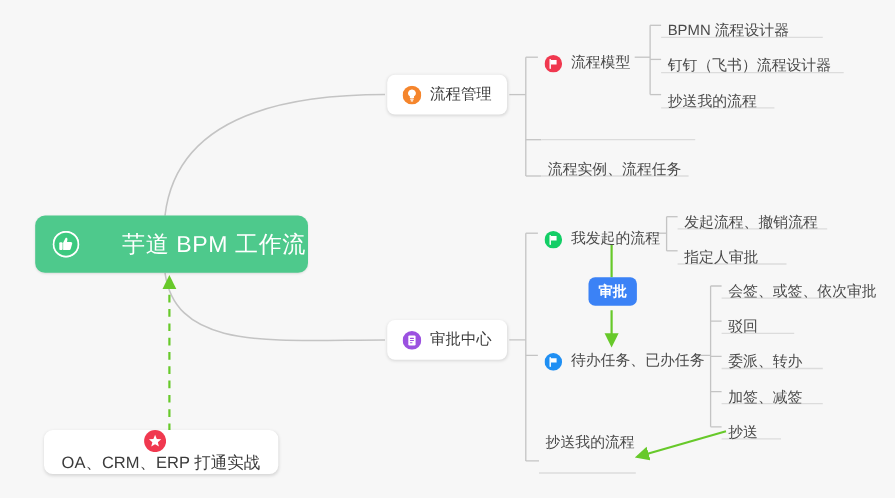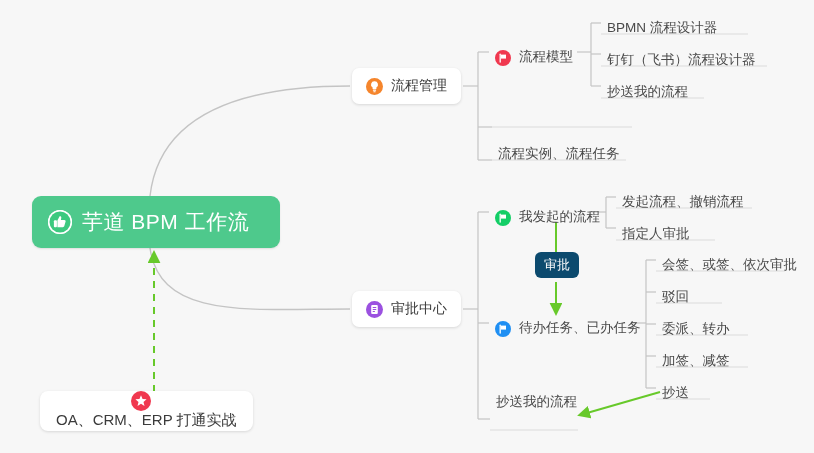--- a/index.html
+++ b/index.html
@@ -14,20 +14,21 @@
   svg.links{position:absolute;left:0;top:0;width:814px;height:453px;pointer-events:none;}
 
   
   .node{position:absolute;display:flex;align-items:center;box-sizing:border-box;}
 
   .root{
     left:32px;top:196px;width:248px;height:52px;
     background:#4ec98c;border-radius:9px;
     padding:0 16px;
     box-shadow:0 1px 2px rgba(0,0,0,.10);
+    gap:29px;
   }
   .root .label{color:#ffffff;font-size:21px;letter-spacing:.5px;white-space:nowrap;}
 
   .branch{
     background:#ffffff;border-radius:7px;height:36px;padding:0 14px;
     box-shadow:0 1px 3px rgba(0,0,0,.13);
   }
   .branch .label{color:#3b3b3b;font-size:14px;white-space:nowrap;}
 
   .leaf{
@@ -44,23 +45,23 @@
   .card .label{color:#3b3b3b;font-size:15px;white-space:nowrap;}
   .ico-white-circle{
     width:24px;height:24px;border-radius:50%;background:#ffffff;
     display:inline-flex;align-items:center;justify-content:center;
     margin-right:10px;flex:0 0 auto;
   }
 
   
   .badge{
     position:absolute;left:535px;top:252px;
-    background:#0c4a6e;border-radius:6px;
+    background:#3b82f6;border-radius:6px;
     padding:4px 9px;
-    display:flex;align-items:center;justify-content:center;
+    display:flex;align-items:center;justify-content:center;font-weight:bold;
   }
   .badge .label{color:#ffffff;font-size:13px;white-space:nowrap;}
 </style>
 </head>
 <body>
 
 <div id="canvas">
 
   <svg class="links" viewBox="0 0 814 453">
 

